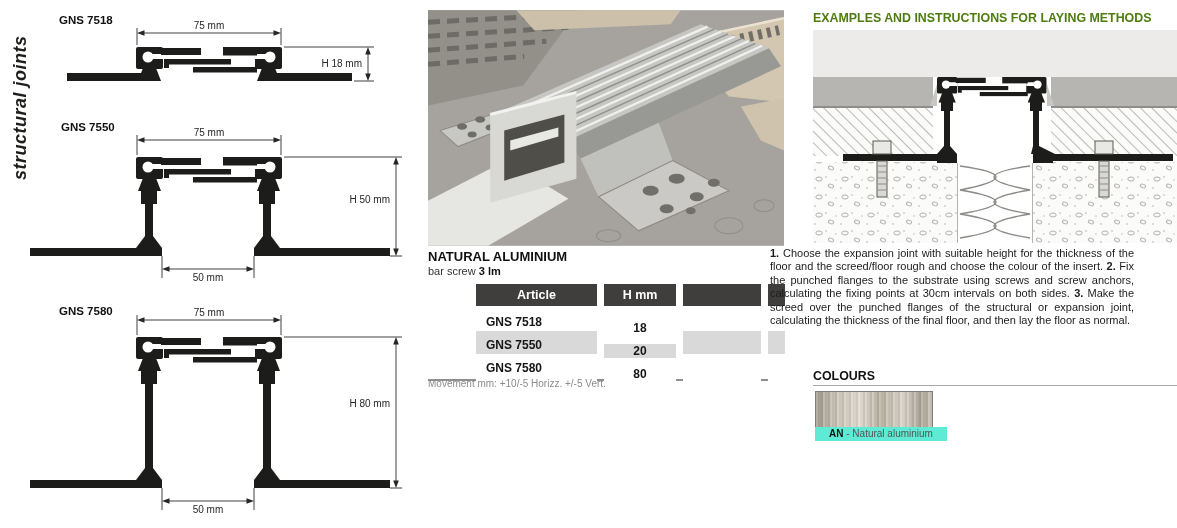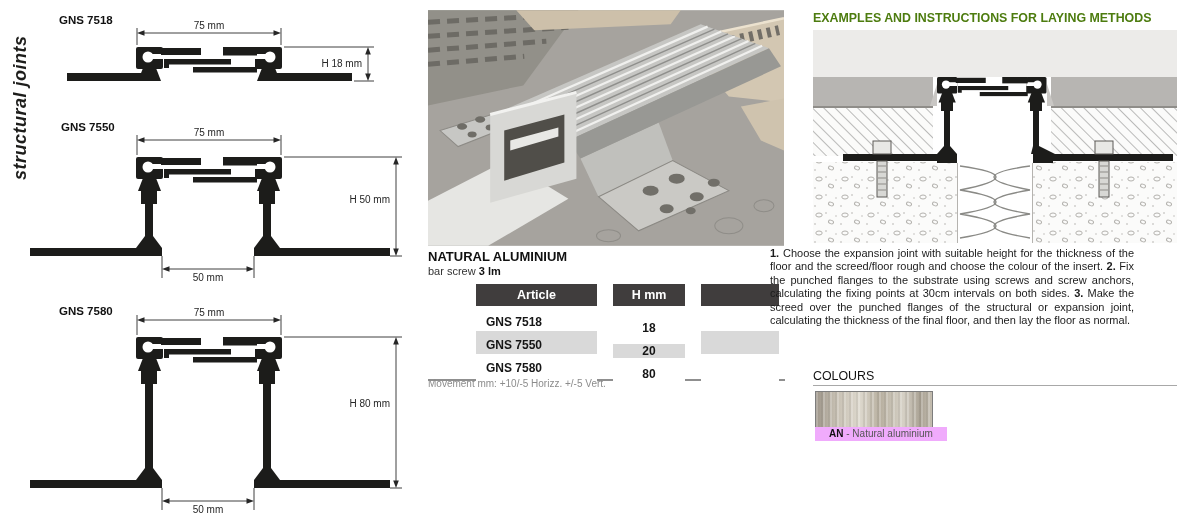--- a/index.html
+++ b/index.html
@@ -15,42 +15,42 @@
   .gns-label{position:absolute;font-weight:bold;font-size:11.5px;color:#111;}
 
   .dim-text{font-family:"Liberation Sans",sans-serif;font-size:10px;fill:#262626;}
 
   
   .finish-title{position:absolute;left:428px;top:249px;font-weight:bold;font-size:13px;color:#111;}
   .bar-length{position:absolute;left:428px;top:265px;font-size:11px;color:#333;}
   .bar-length b{color:#111;}
 
   .spec-table{position:absolute;left:428px;top:284px;width:357px;border-bottom:2px solid #8f8f8f;padding-bottom:2px;}
-  .t-row{display:grid;grid-template-columns:121px 72px 78px 1fr;column-gap:16px;height:21px;margin-bottom:2px;padding-left:48px;}
+  .t-row{display:grid;grid-template-columns:121px 72px 78px 1fr;column-gap:7px;height:21px;margin-bottom:2px;padding-left:48px;}
   .t-row.head{height:22px;}
   .t-row.head div{background:var(--header-bg,#403d3d);color:#fff;font-weight:bold;font-size:12.5px;
                   display:flex;align-items:center;justify-content:center;}
   .t-row.body div{font-weight:bold;font-size:12px;color:#151515;display:flex;align-items:center;background:#fff;}
   .t-row.body.alt div{background:var(--row-alt,#d9d9d9);}
   .t-row .c-article{padding-left:10px;}
   .t-row.body .c-h{justify-content:center;margin-top:13px;}
   .movement-note{position:absolute;left:428px;top:378px;font-size:10px;color:var(--note,#8c8c8c);}
 
   
   .right-title{position:absolute;left:813px;top:11px;width:364px;font-weight:bold;font-size:12.4px;color:#4d7c0f;}
   .instructions{position:absolute;left:770px;top:247px;width:364px;font-size:11px;line-height:13.4px;
                 text-align:justify;color:#1c1c1c;}
   .instructions b{font-weight:bold;}
-  .colours-title{position:absolute;left:813px;top:369px;font-weight:normal;font-size:12.4px;color:#111;}
+  .colours-title{position:absolute;left:813px;top:369px;font-weight:bold;font-size:12.4px;color:#111;}
   .colours-rule{position:absolute;left:813px;top:385px;width:364px;height:1px;background:#a8a8a8;}
   .swatch{position:absolute;left:815px;top:391px;width:116px;height:35px;border:1px solid #7d7d7d;
           background:
             repeating-linear-gradient(90deg, rgba(255,255,255,.22) 0 2px, rgba(0,0,0,0) 2px 5px, rgba(0,0,0,.06) 5px 7px),
             linear-gradient(90deg,#9e968a 0%,#c8c1b4 18%,#ddd8cd 38%,#b7af9f 55%,#d6d1c6 75%,#aaa294 90%,#c4bdb0 100%);}
-  .swatch-caption{position:absolute;left:815px;top:427px;width:118px;height:14px;background:#f0abfc;
+  .swatch-caption{position:absolute;left:815px;top:427px;width:118px;height:14px;background:#5eead4;
                   font-size:10px;line-height:14px;padding-left:14px;color:#555;}
   .swatch-caption b{color:#111;}
 </style>
 </head>
 <body>
 
 <div class="page">
 
   <div class="vtitle">
     <span>structural joints</span>

